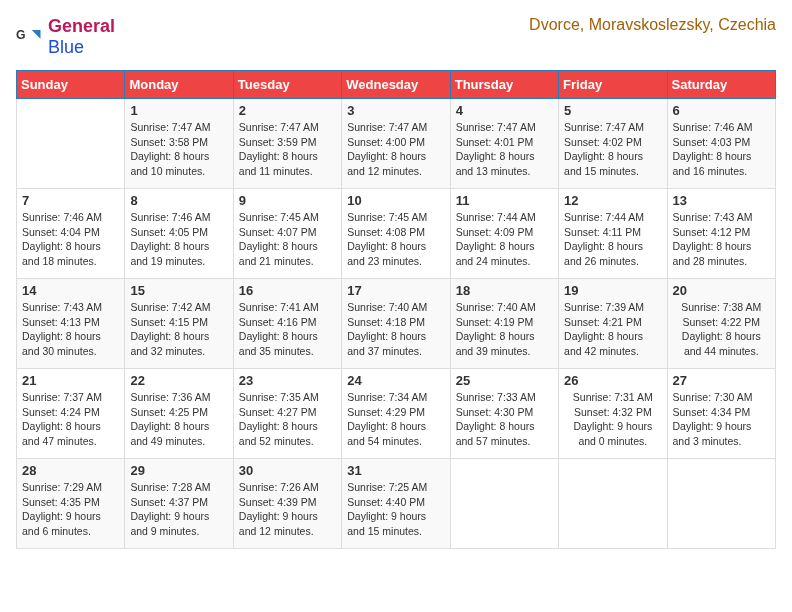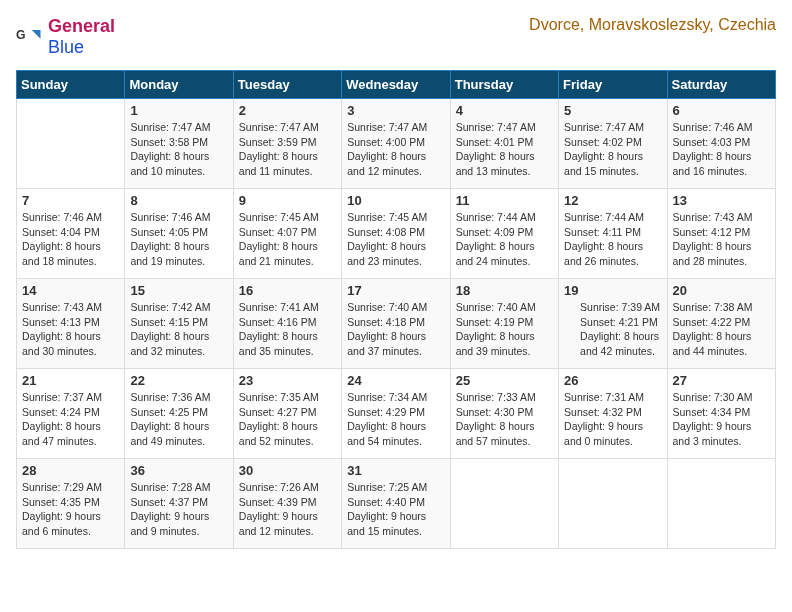--- a/index.html
+++ b/index.html
@@ -47,21 +47,21 @@
     .calendar-subtitle {
       font-size: 16px;
       color: #a16207;
     }
     table {
       width: 100%;
       border-collapse: collapse;
       font-size: 11px;
     }
     thead tr th {
-      background-color: #0c4a6e;
+      background-color: #ef4444;
       color: #fff;
       padding: 6px 4px;
       text-align: left;
       font-size: 13px;
       font-weight: bold;
       border: 1px solid #2a7abf;
     }
     tbody tr td {
       border: 1px solid #ddd;
       vertical-align: top;
@@ -251,28 +251,28 @@
         </td>
         <td>
           <span class="day-number">18</span>
           <div class="day-info" style="white-space: pre-line;">Sunrise: 7:40 AM
 Sunset: 4:19 PM
 Daylight: 8 hours
 and 39 minutes.</div>
         </td>
         <td>
           <span class="day-number">19</span>
-          <div class="day-info" style="white-space: pre-line; margin-left: 16px;">Sunrise: 7:39 AM
+          <div class="day-info" style="white-space: pre-line;">Sunrise: 7:39 AM
 Sunset: 4:21 PM
 Daylight: 8 hours
 and 42 minutes.</div>
         </td>
         <td>
           <span class="day-number">20</span>
-          <div class="day-info" style="white-space: pre-line;">Sunrise: 7:38 AM
+          <div class="day-info" style="white-space: pre-line; text-align: center;">Sunrise: 7:38 AM
 Sunset: 4:22 PM
 Daylight: 8 hours
 and 44 minutes.</div>
         </td>
       </tr>
       <tr>
         <td>
           <span class="day-number">21</span>
           <div class="day-info" style="white-space: pre-line;">Sunrise: 7:37 AM
 Sunset: 4:24 PM
@@ -302,21 +302,21 @@
         </td>
         <td>
           <span class="day-number">25</span>
           <div class="day-info" style="white-space: pre-line;">Sunrise: 7:33 AM
 Sunset: 4:30 PM
 Daylight: 8 hours
 and 57 minutes.</div>
         </td>
         <td>
           <span class="day-number">26</span>
-          <div class="day-info" style="white-space: pre-line;">Sunrise: 7:31 AM
+          <div class="day-info" style="white-space: pre-line; text-align: center;">Sunrise: 7:31 AM
 Sunset: 4:32 PM
 Daylight: 9 hours
 and 0 minutes.</div>
         </td>
         <td>
           <span class="day-number">27</span>
           <div class="day-info" style="white-space: pre-line;">Sunrise: 7:30 AM
 Sunset: 4:34 PM
 Daylight: 9 hours
 and 3 minutes.</div>
@@ -324,21 +324,21 @@
       </tr>
       <tr>
         <td>
           <span class="day-number">28</span>
           <div class="day-info" style="white-space: pre-line;">Sunrise: 7:29 AM
 Sunset: 4:35 PM
 Daylight: 9 hours
 and 6 minutes.</div>
         </td>
         <td>
-          <span class="day-number">36</span>
+          <span class="day-number">29</span>
           <div class="day-info" style="white-space: pre-line;">Sunrise: 7:28 AM
 Sunset: 4:37 PM
 Daylight: 9 hours
 and 9 minutes.</div>
         </td>
         <td>
           <span class="day-number">30</span>
           <div class="day-info" style="white-space: pre-line;">Sunrise: 7:26 AM
 Sunset: 4:39 PM
 Daylight: 9 hours

